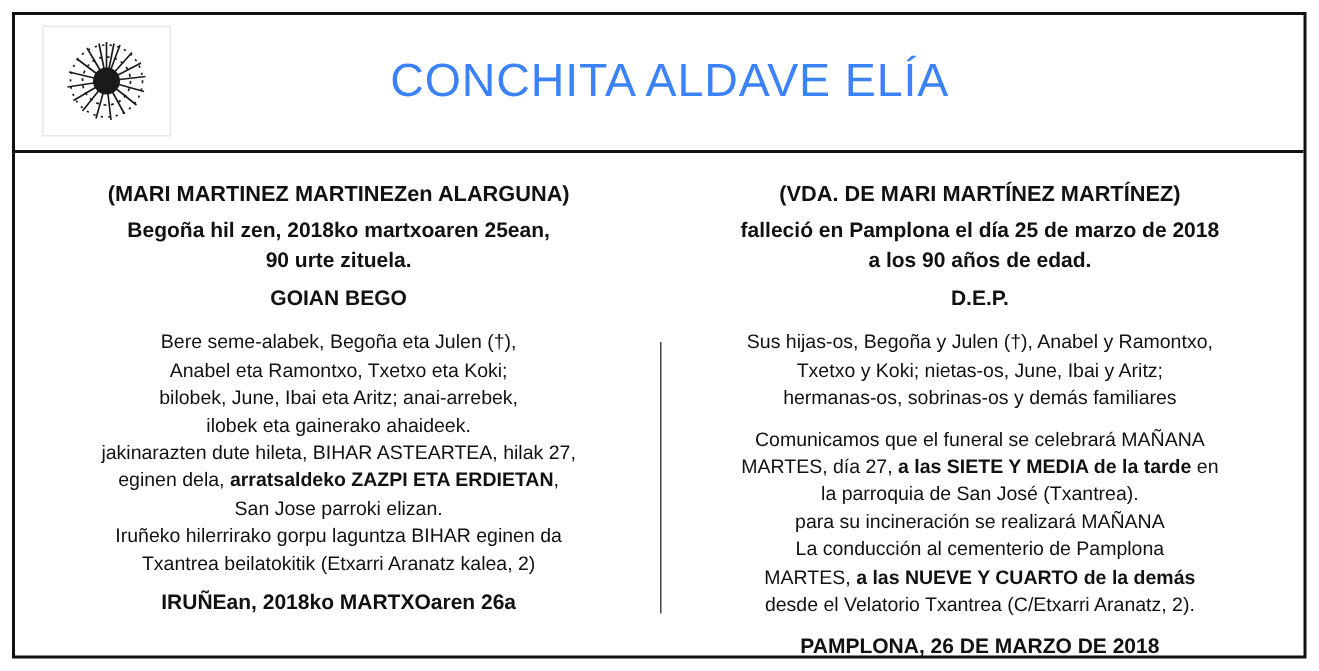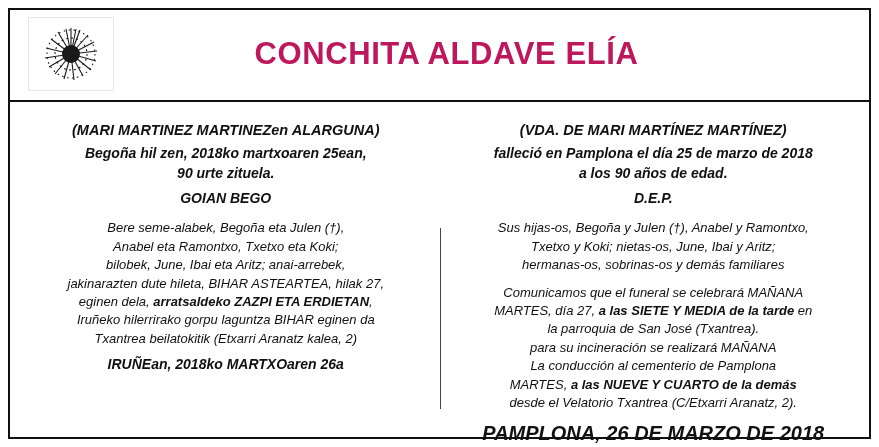--- a/index.html
+++ b/index.html
@@ -49,41 +49,40 @@
     border: 1px solid #e8e8e8;
   }
   .emblem svg { display: block; }
   .title-wrap {
     flex: 1 1 auto;
     text-align: center;
     padding-right: 90px;
   }
   .title {
     font-size: 31px;
-    font-weight: bold;
+    font-weight: normal;
     letter-spacing: 0.6px;
-    color: #be185d;
+    color: #3b82f6;
     white-space: nowrap;
   }
   .hrule {
     position: absolute;
     left: 10px;
     right: 10px;
     top: 100px;
     height: 2px;
     background: #111111;
   }
   .columns {
     position: absolute;
     left: 12px;
     right: 12px;
     top: 106px;
     bottom: 12px;
     display: flex;
-    font-style: italic;
   }
   .col {
     flex: 1 1 50%;
     padding: 14px 16px 6px 16px;
     box-sizing: border-box;
     text-align: center;
   }
   .vdivide {
     position: absolute;
     left: 50%;
@@ -113,21 +112,21 @@
     font-size: 13px;
     line-height: 1.42;
     margin: 13px 0 0 0;
   }
   .body p {
     margin: 0;
   }
   .body .b { font-weight: bold; }
   .gap { height: 9px; }
   .closing {
-    font-size: 20px;
+    font-size: 14px;
     font-weight: bold;
     margin-top: 9px;
   }
   .closing-left {
     font-size: 14px;
     font-weight: bold;
     margin-top: 8px;
   }
 </style>
 </head>
@@ -179,22 +178,24 @@
     <div class="col">
       <p class="lead">(MARI MARTINEZ MARTINEZen ALARGUNA)</p>
       <p class="subl">Begoña hil zen, 2018ko martxoaren 25ean,</p>
       <p class="subl">90 urte zituela.</p>
       <p class="dep">GOIAN BEGO</p>
 
       <div class="body">
         <p>Bere seme-alabek, Begoña eta Julen (†),</p>
         <p>Anabel eta Ramontxo, Txetxo eta Koki;</p>
         <p>bilobek, June, Ibai eta Aritz; anai-arrebek,</p>
+        <p>ilobek eta gainerako ahaideek.</p>
         <p>jakinarazten dute hileta, BIHAR ASTEARTEA, hilak 27,</p>
         <p><span>eginen dela, </span><span class="b">arratsaldeko ZAZPI ETA ERDIETAN</span><span>,</span></p>
+        <p>San Jose parroki elizan.</p>
         <p>Iruñeko hilerrirako gorpu laguntza BIHAR eginen da</p>
         <p>Txantrea beilatokitik (Etxarri Aranatz kalea, 2)</p>
       </div>
 
       <p class="closing-left">IRUÑEan, 2018ko MARTXOaren 26a</p>
     </div>
 
     <div class="col">
       <p class="lead">(VDA. DE MARI MARTÍNEZ MARTÍNEZ)</p>
       <p class="subl">falleció en Pamplona el día 25 de marzo de 2018</p>

